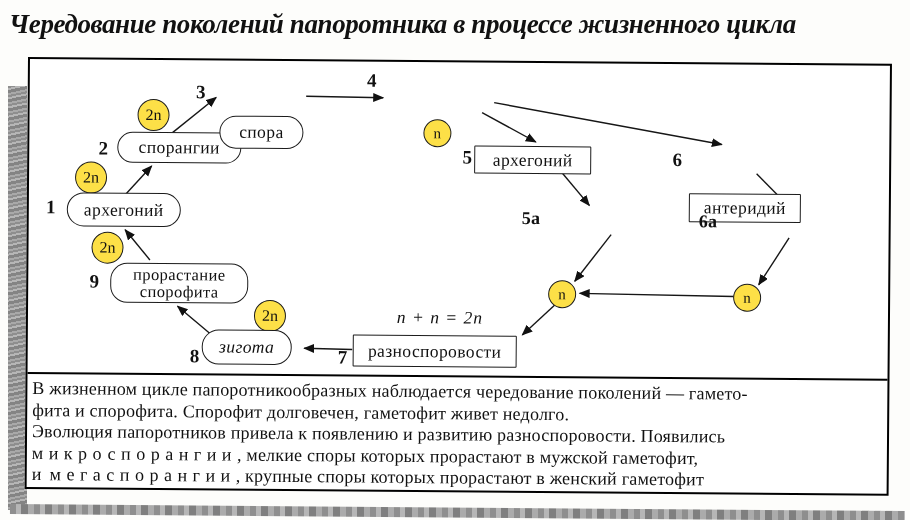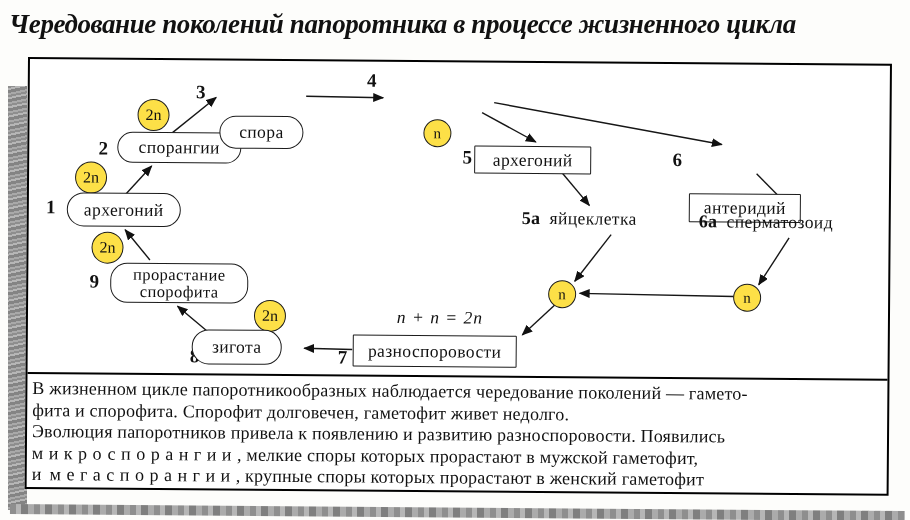--- a/index.html
+++ b/index.html
@@ -148,34 +148,32 @@
       </div>
     <div class="rbox" style="left:445px;top:83px;width:115px;height:26px;">
         <span>архегоний</span>
       </div>
     <div class="rbox" style="left:660px;top:81px;width:110px;height:27px;margin-top:48px;">
         <span>антеридий</span>
       </div>
     <div class="rbox" style="left:325px;top:273px;width:162px;height:30px;">
         <span>разноспоровости</span>
       </div>
-    <div class="pill" style="left:164px;top:269px;width:88px;height:33px;">
+    <div class="pill" style="left:174px;top:269px;width:88px;height:33px;font-style:italic;">
         <span>зигота</span>
       </div>
     <div class="pill" style="left:82px;top:203px;width:136px;height:38px;">
         <span class="wrap2" style="display:block;width:118px;">прорастание спорофита</span>
       </div>
 
     <div class="flabel" style="left:493px;top:145px;align-items:flex-end;">
       <span class="fnum">5а</span>
-      <span>яйцеклетка</span>
     </div>
     <div class="flabel" style="left:670px;top:147px;">
       <span class="fnum">6а</span>
-      <span>сперматозоид</span>
     </div>
     <div class="formula" style="left:348px;top:245px;width:128px;">n + n = 2n</div>
   </div>
 
   <div class="caption">
     <div class="cline">В жизненном цикле папоротникообразных наблюдается чередование поколений — гамето-</div>
     <div class="cline">фита и спорофита. Спорофит долговечен, гаметофит живет недолго.</div>
     <div class="cline">Эволюция папоротников привела к появлению и развитию разноспоровости. Появились</div>
     <div class="cline"><span class="sperr">микроспорангии</span><span>, мелкие споры которых прорастают в мужской гаметофит,</span></div>
     <div class="cline"><span class="l5pre">и</span><span class="sperr">мегаспорангии</span><span>, крупные споры которых прорастают в женский гаметофит</span></div>

